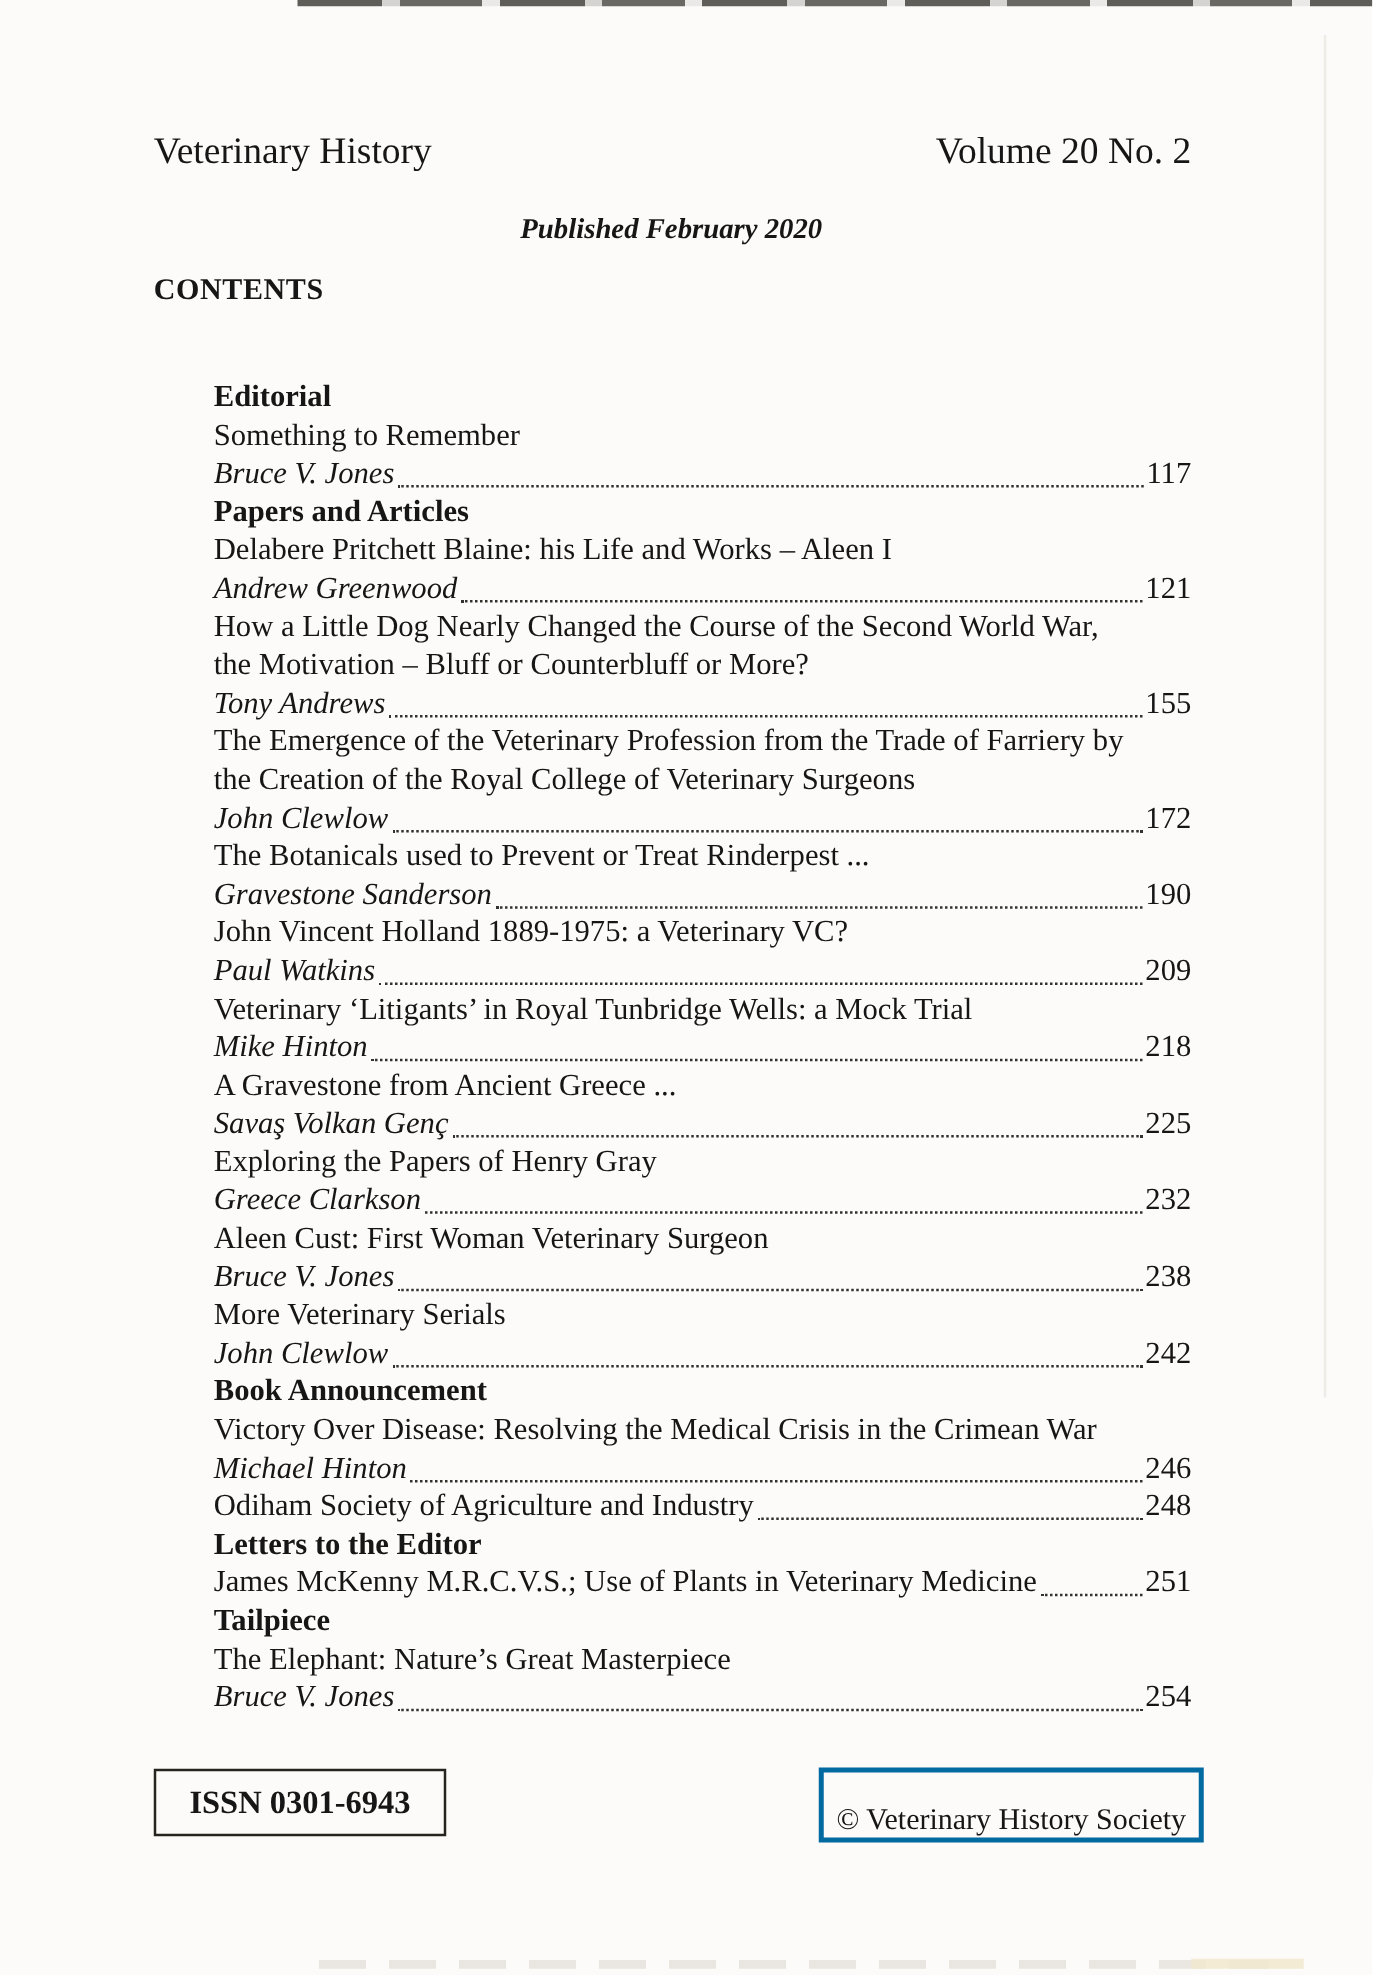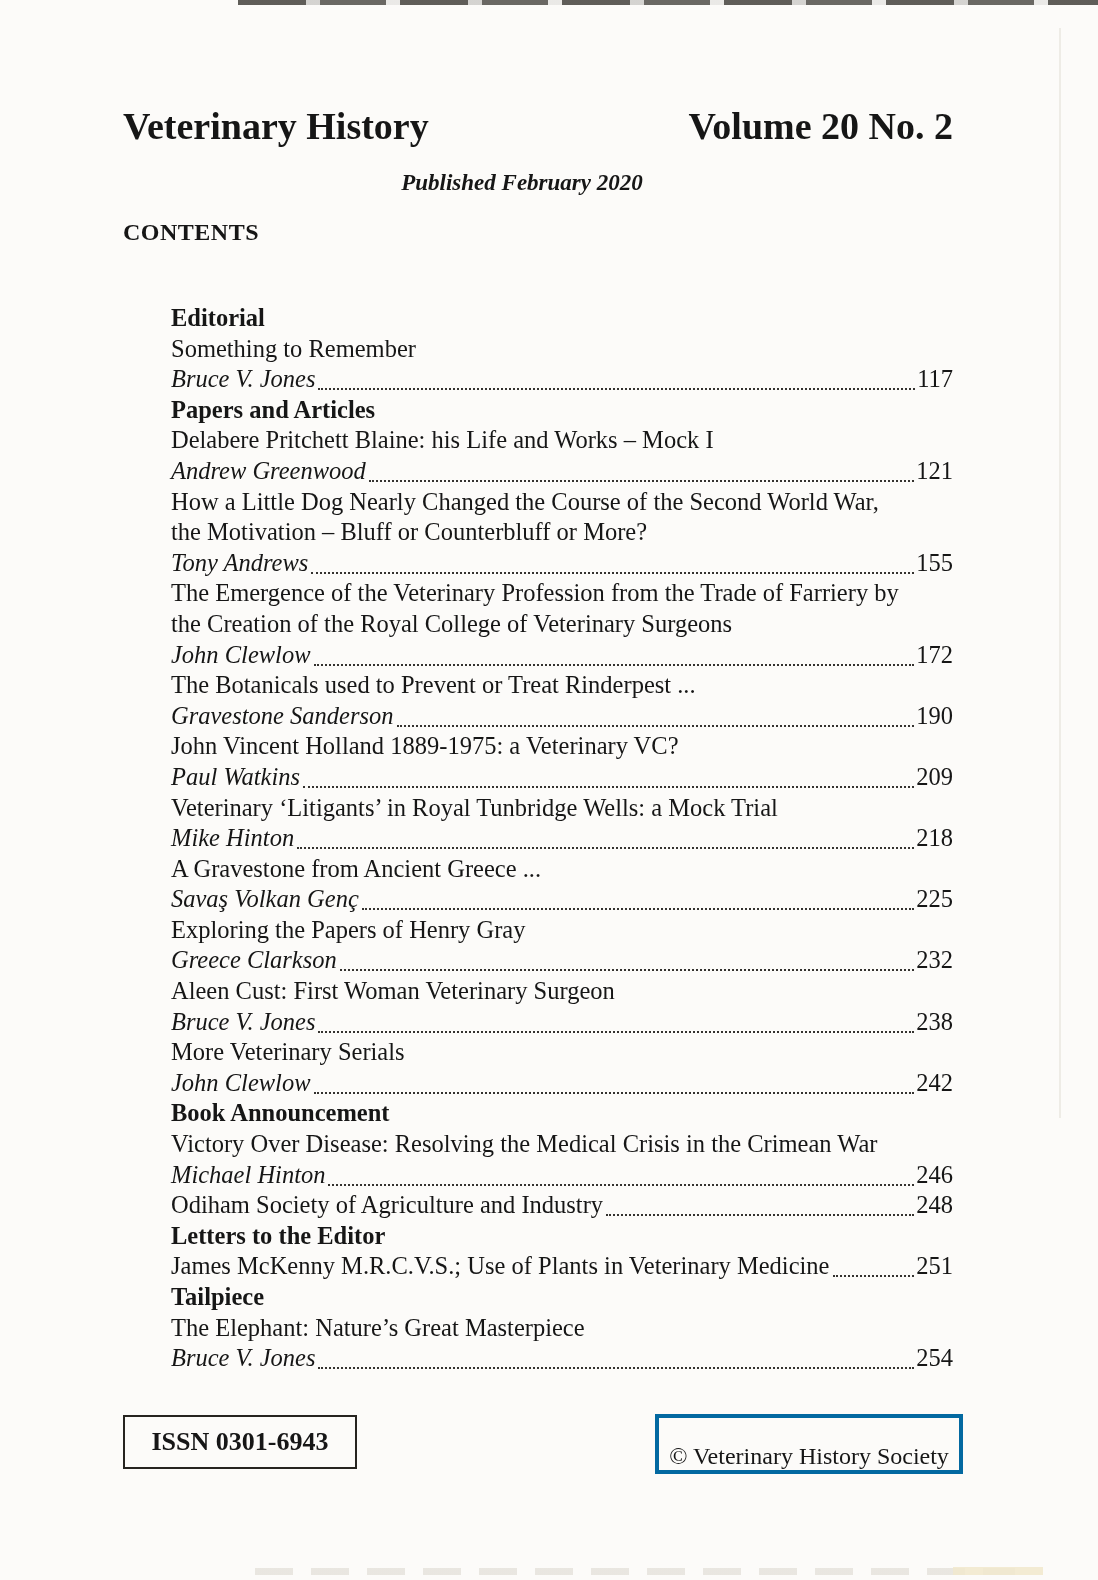--- a/index.html
+++ b/index.html
@@ -43,26 +43,26 @@
     left: 1059px; top: 28px; width: 2px; height: 1090px;
     background: #eeece6;
   }
   
   .header {
     position: absolute;
     left: 123px; top: 104px; width: 830px;
     display: flex;
     justify-content: space-between;
     align-items: baseline;
-    font-size: 38px;
-    font-weight: bold;
+    font-size: 30px;
+    font-weight: normal;
   }
   .published {
     position: absolute;
-    left: 107px; top: 170px; width: 830px;
+    left: 122px; top: 170px; width: 830px;
     text-align: center;
     font-size: 23px;
     font-weight: bold;
     font-style: italic;
   }
   .contents-heading {
     position: absolute;
     left: 123px; top: 219px;
     font-size: 24px;
     font-weight: bold;
@@ -139,21 +139,21 @@
       <div class="toc-row style-author">
       <span class="entry-text">Bruce V. Jones</span>
       <span class="dot-leader"></span>
       <span class="entry-page">117</span>
     </div>
       <div class="toc-row style-section">
       <span class="entry-text">Papers and Articles</span>
 
     </div>
       <div class="toc-row style-title">
-      <span class="entry-text">Delabere Pritchett Blaine: his Life and Works – Mock I</span>
+      <span class="entry-text">Delabere Pritchett Blaine: his Life and Works – Aleen I</span>
 
     </div>
       <div class="toc-row style-author">
       <span class="entry-text">Andrew Greenwood</span>
       <span class="dot-leader"></span>
       <span class="entry-page">121</span>
     </div>
       <div class="toc-row style-title">
       <span class="entry-text">How a Little Dog Nearly Changed the Course of the Second World War,</span>
 

